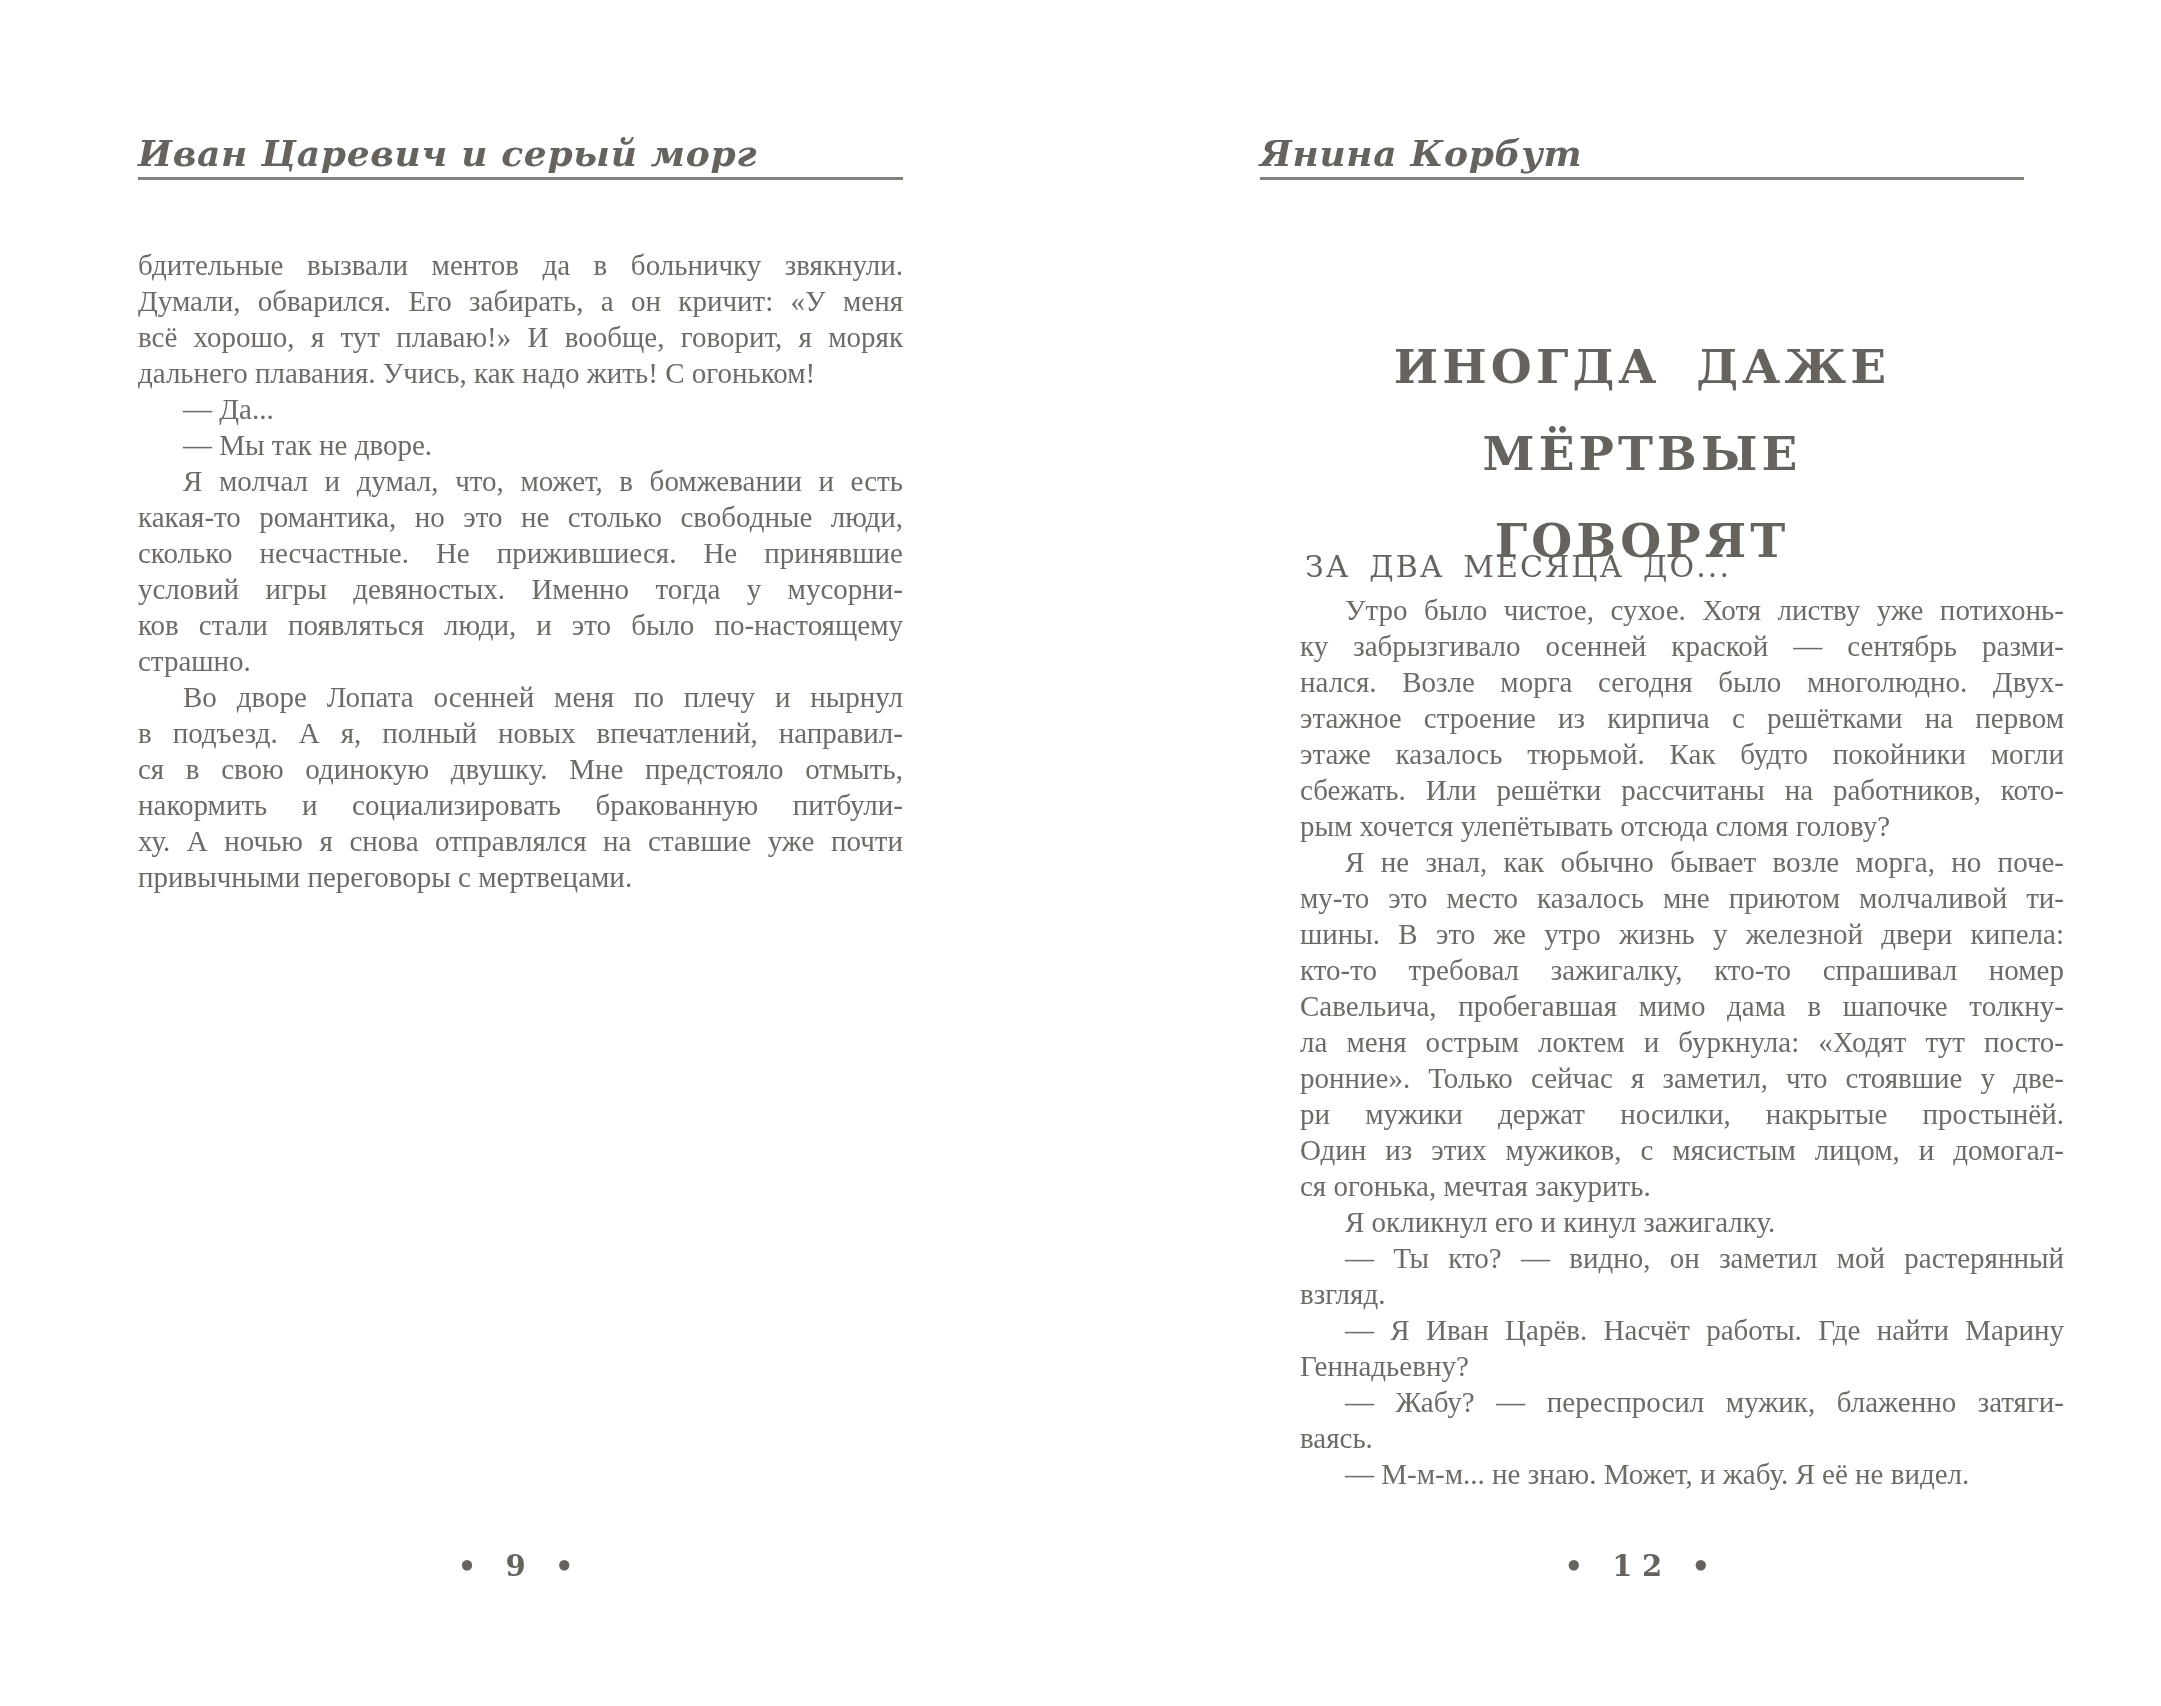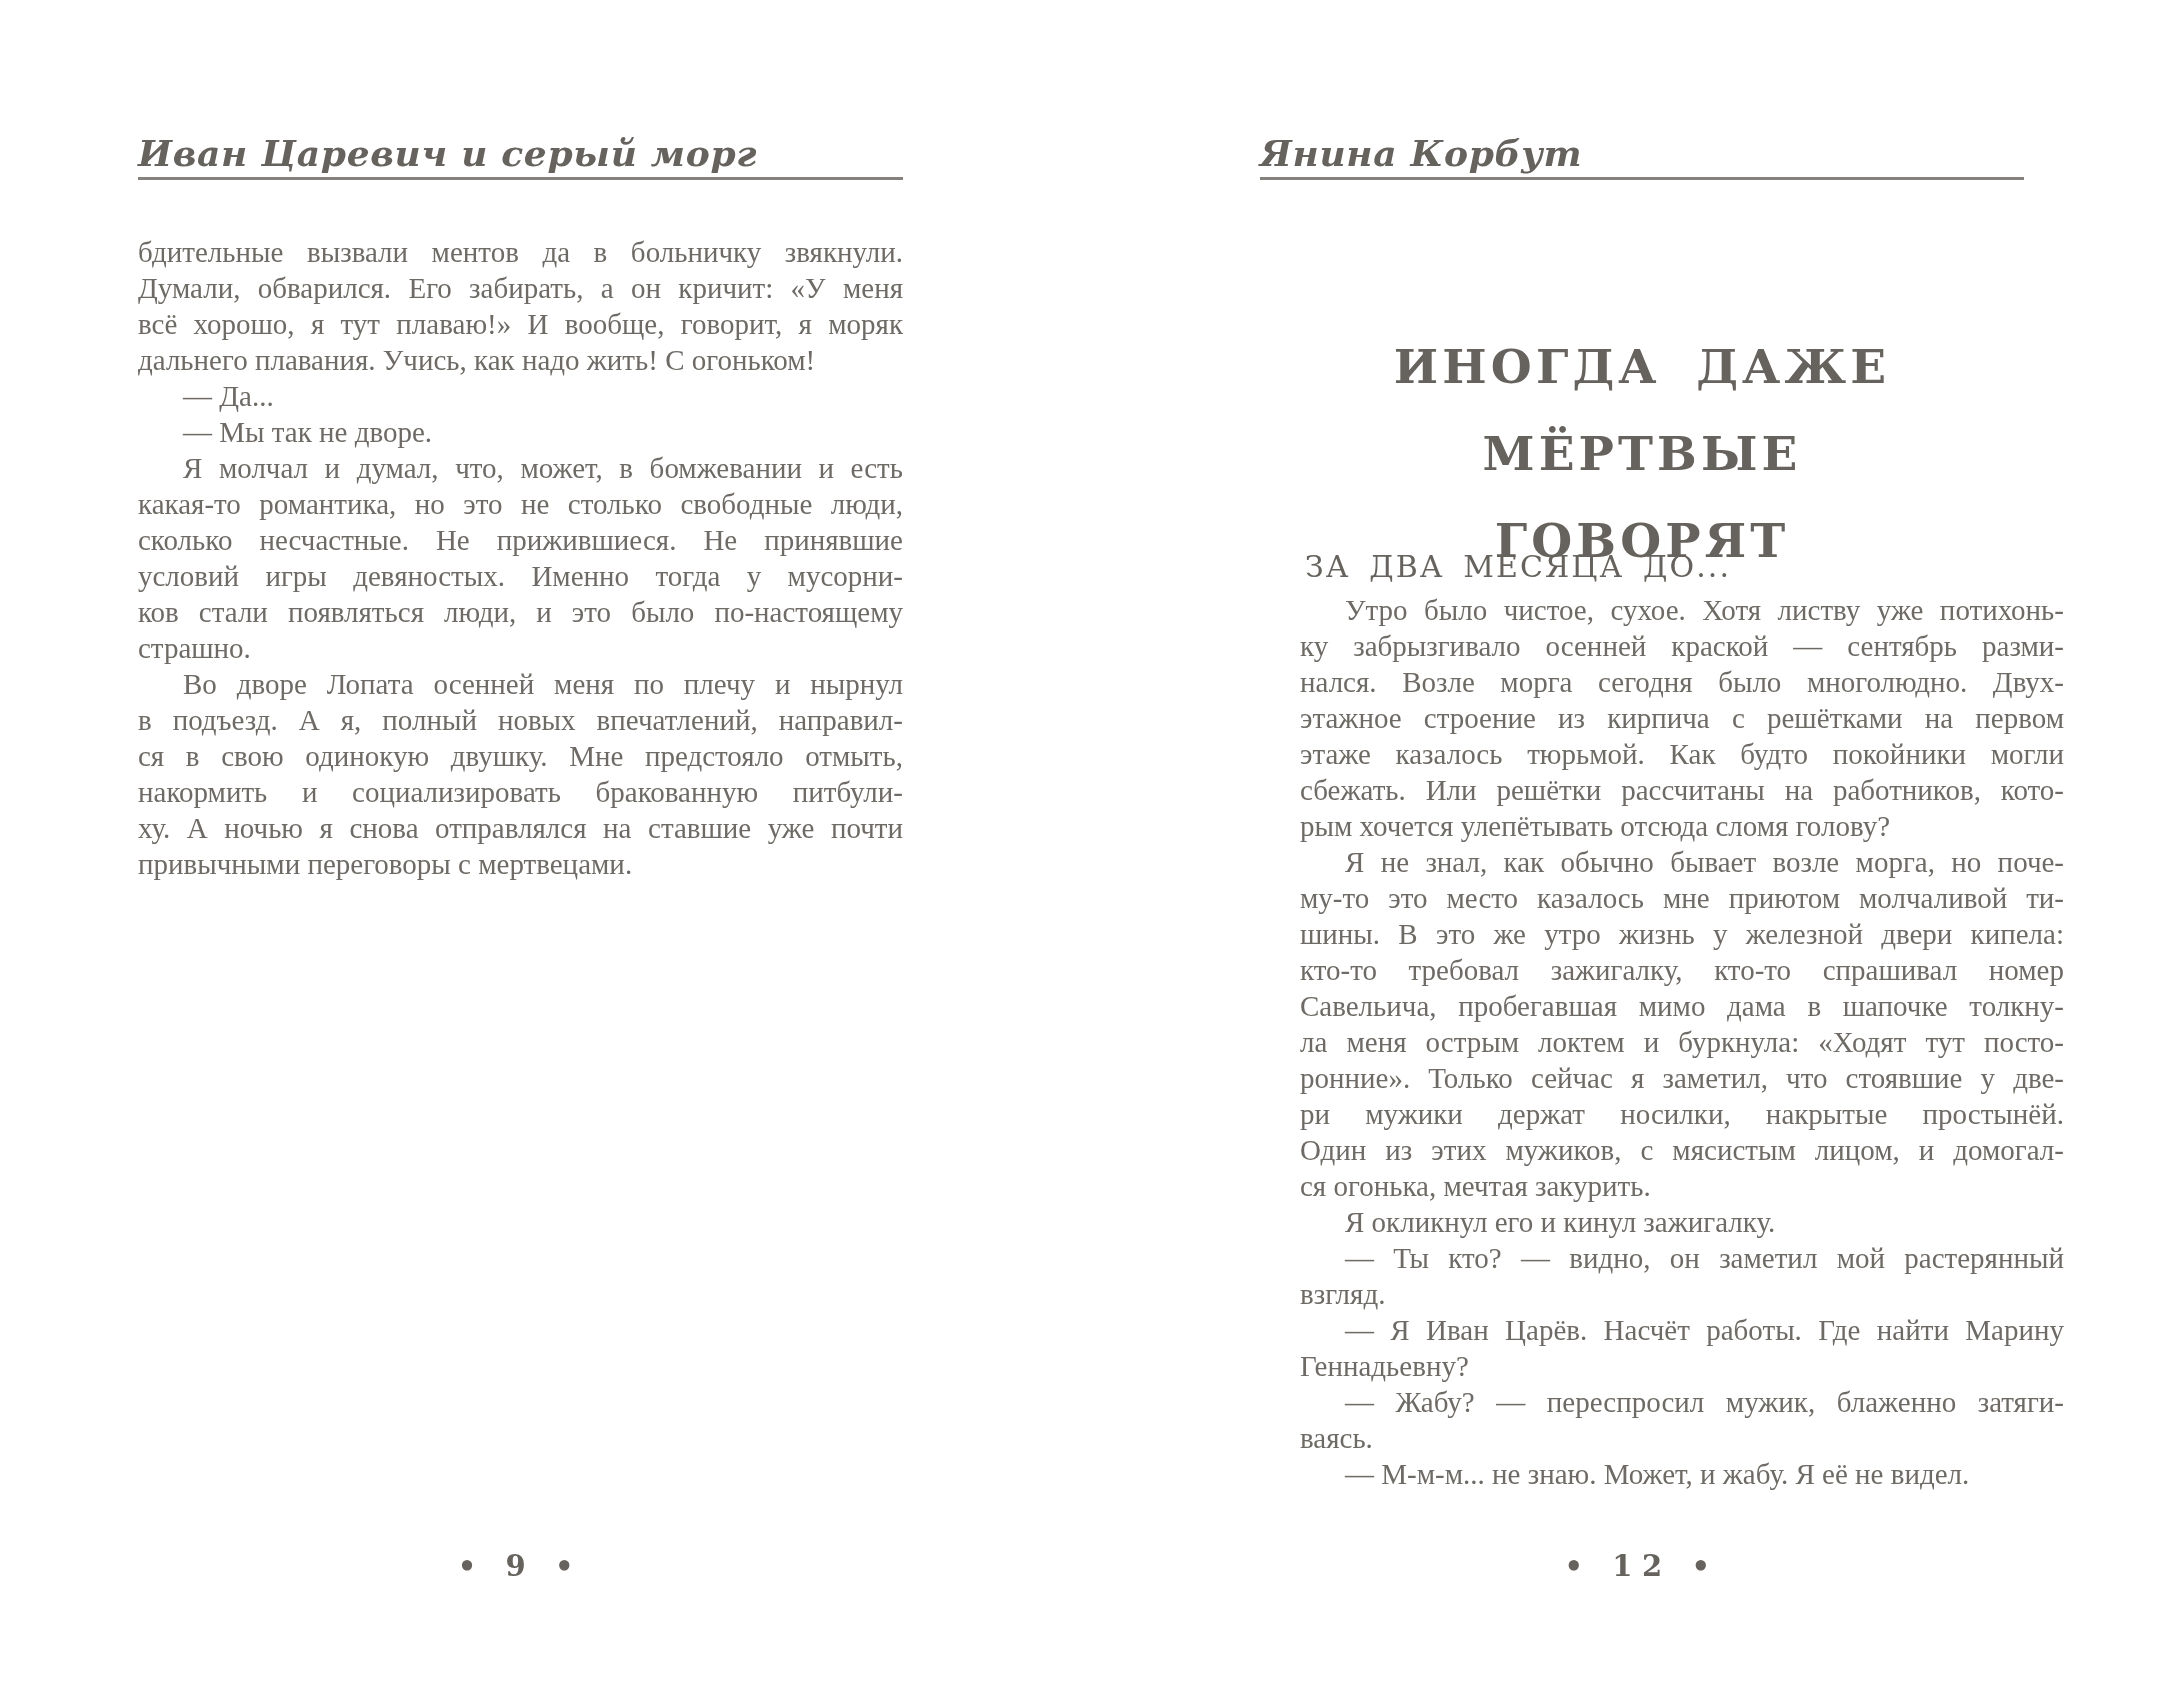--- a/index.html
+++ b/index.html
@@ -85,21 +85,21 @@
 
   
   .body-text {
     position: absolute;
     left: 0;
     width: 100%;
     font-size: 29px;
     line-height: 36px;
     color: var(--text, #6e6a65);
   }
-  .page-left  .body-text { top: 234px; }
+  .page-left  .body-text { top: 247px; }
   .page-right .body-text { top: 592px; margin-left: 40px; }
 
   .line {
     text-align: justify;
     text-align-last: justify;
     text-justify: inter-word;
     white-space: normal;
   }
   .line.end    { text-align-last: left; }
   .line.indent { text-indent: 45px; }

